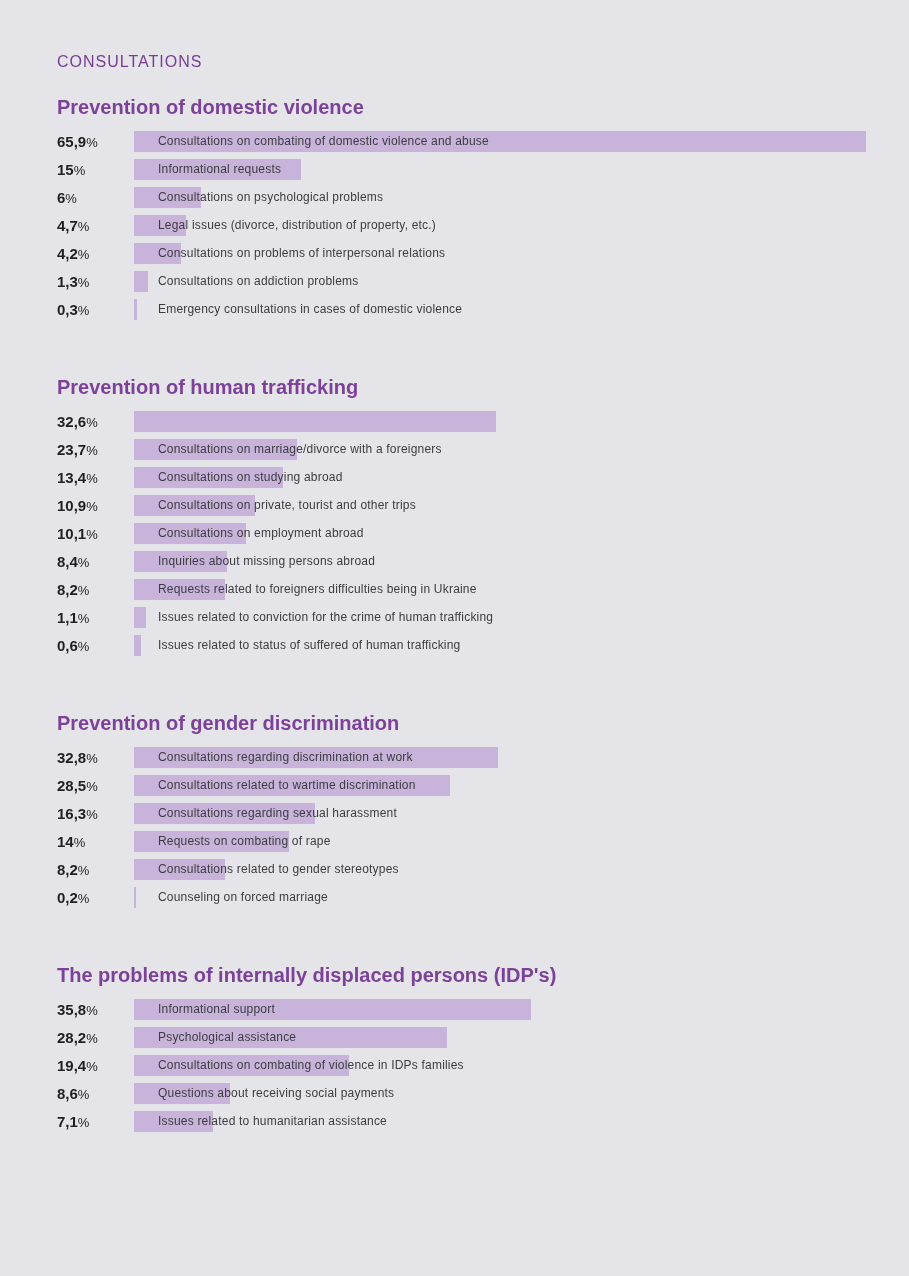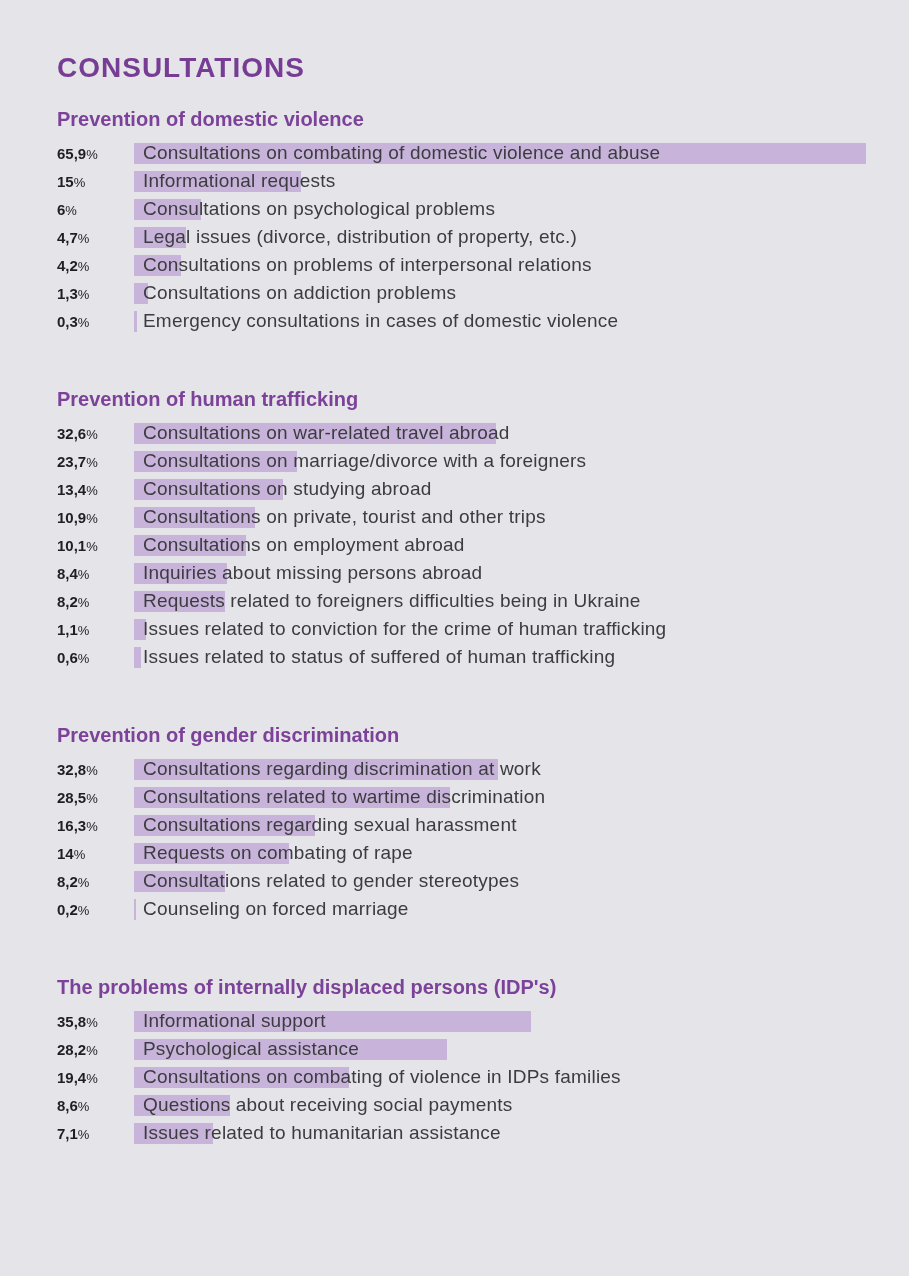--- a/index.html
+++ b/index.html
@@ -18,23 +18,23 @@
     background: var(--bg);
     font-family: "Liberation Sans", "DejaVu Sans", sans-serif;
     overflow: hidden;
   }
   main {
     padding: 54px 0 0 57px;
     width: 909px;
   }
   h1.page-title {
     margin: 0 0 26px 0;
-    font-size: 28px;
+    font-size: 16px;
     line-height: 1;
-    font-weight: 700;
+    font-weight: 400;
     letter-spacing: 1px;
     color: var(--title);
   }
   section.chart-section { margin: 0; }
   section.chart-section + section.chart-section { margin-top: 54px; }
   h2.sec-title {
     margin: 0 0 10px 0;
     font-size: 20px;
     line-height: 22px;
     font-weight: 700;
@@ -66,24 +66,24 @@
   }
   .bar {
     position: absolute;
     left: 0; top: 0;
     height: 21px;
     min-width: 2px;
     background: var(--bar);
   }
   .label {
     position: absolute;
-    left: 9px;
+    left: 24px;
     top: 50%;
     transform: translateY(-50%);
-    font-size: 19px;
+    font-size: 12px;
     letter-spacing: 0.2px;
     color: var(--label-text);
     white-space: nowrap;
   }
 </style>
 </head>
 <body style="background: rgb(229, 228, 232);">
 
 <main>
   <h1 class="page-title">CONSULTATIONS</h1>
@@ -150,21 +150,20 @@
 </div>
   </section>
 
   <section class="chart-section">
     <h2 class="sec-title">Prevention of human trafficking</h2>
     <div class="rows">
   <div class="row">
     <span class="val"><span class="num">32,6</span><span class="pct">%</span></span>
     <div class="bar-area">
       <div class="bar" style="width: 361.9px;"></div>
-      <span class="label">Consultations on war-related travel abroad</span>
     </div>
   </div>
 
   <div class="row">
     <span class="val"><span class="num">23,7</span><span class="pct">%</span></span>
     <div class="bar-area">
       <div class="bar" style="width: 163.2px;"></div>
       <span class="label">Consultations on marriage/divorce with a foreigners</span>
     </div>
   </div>

